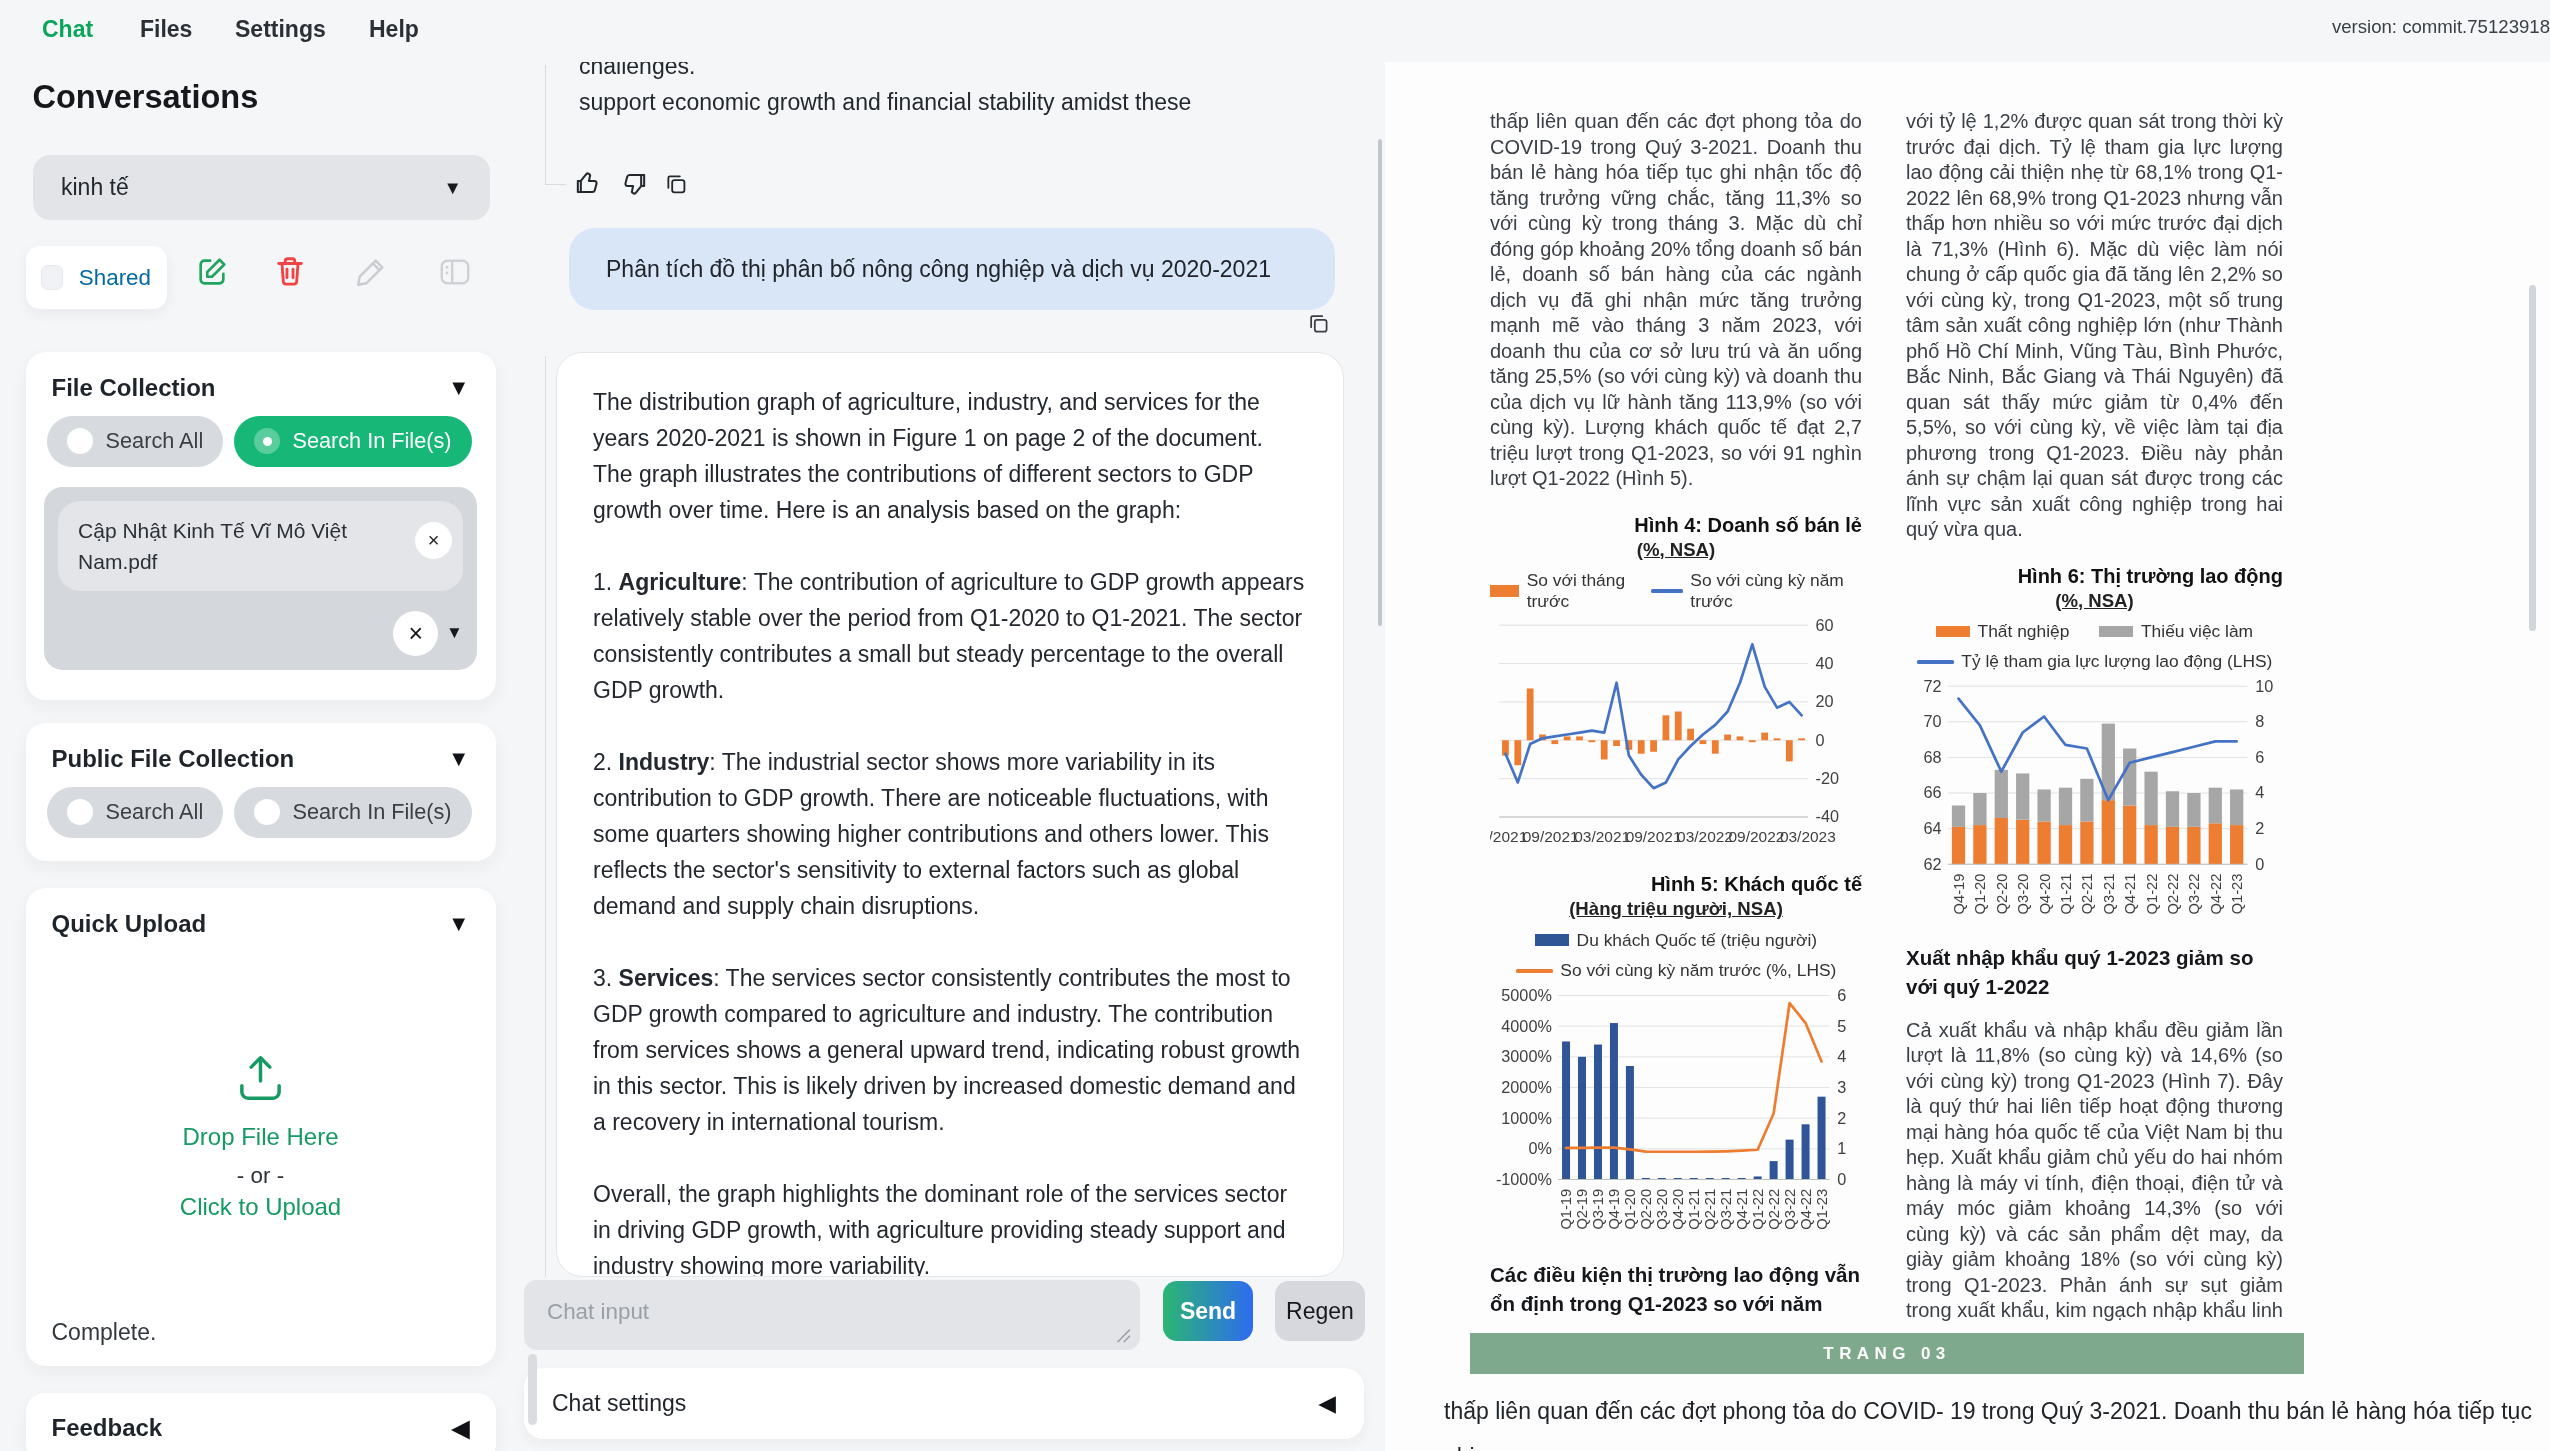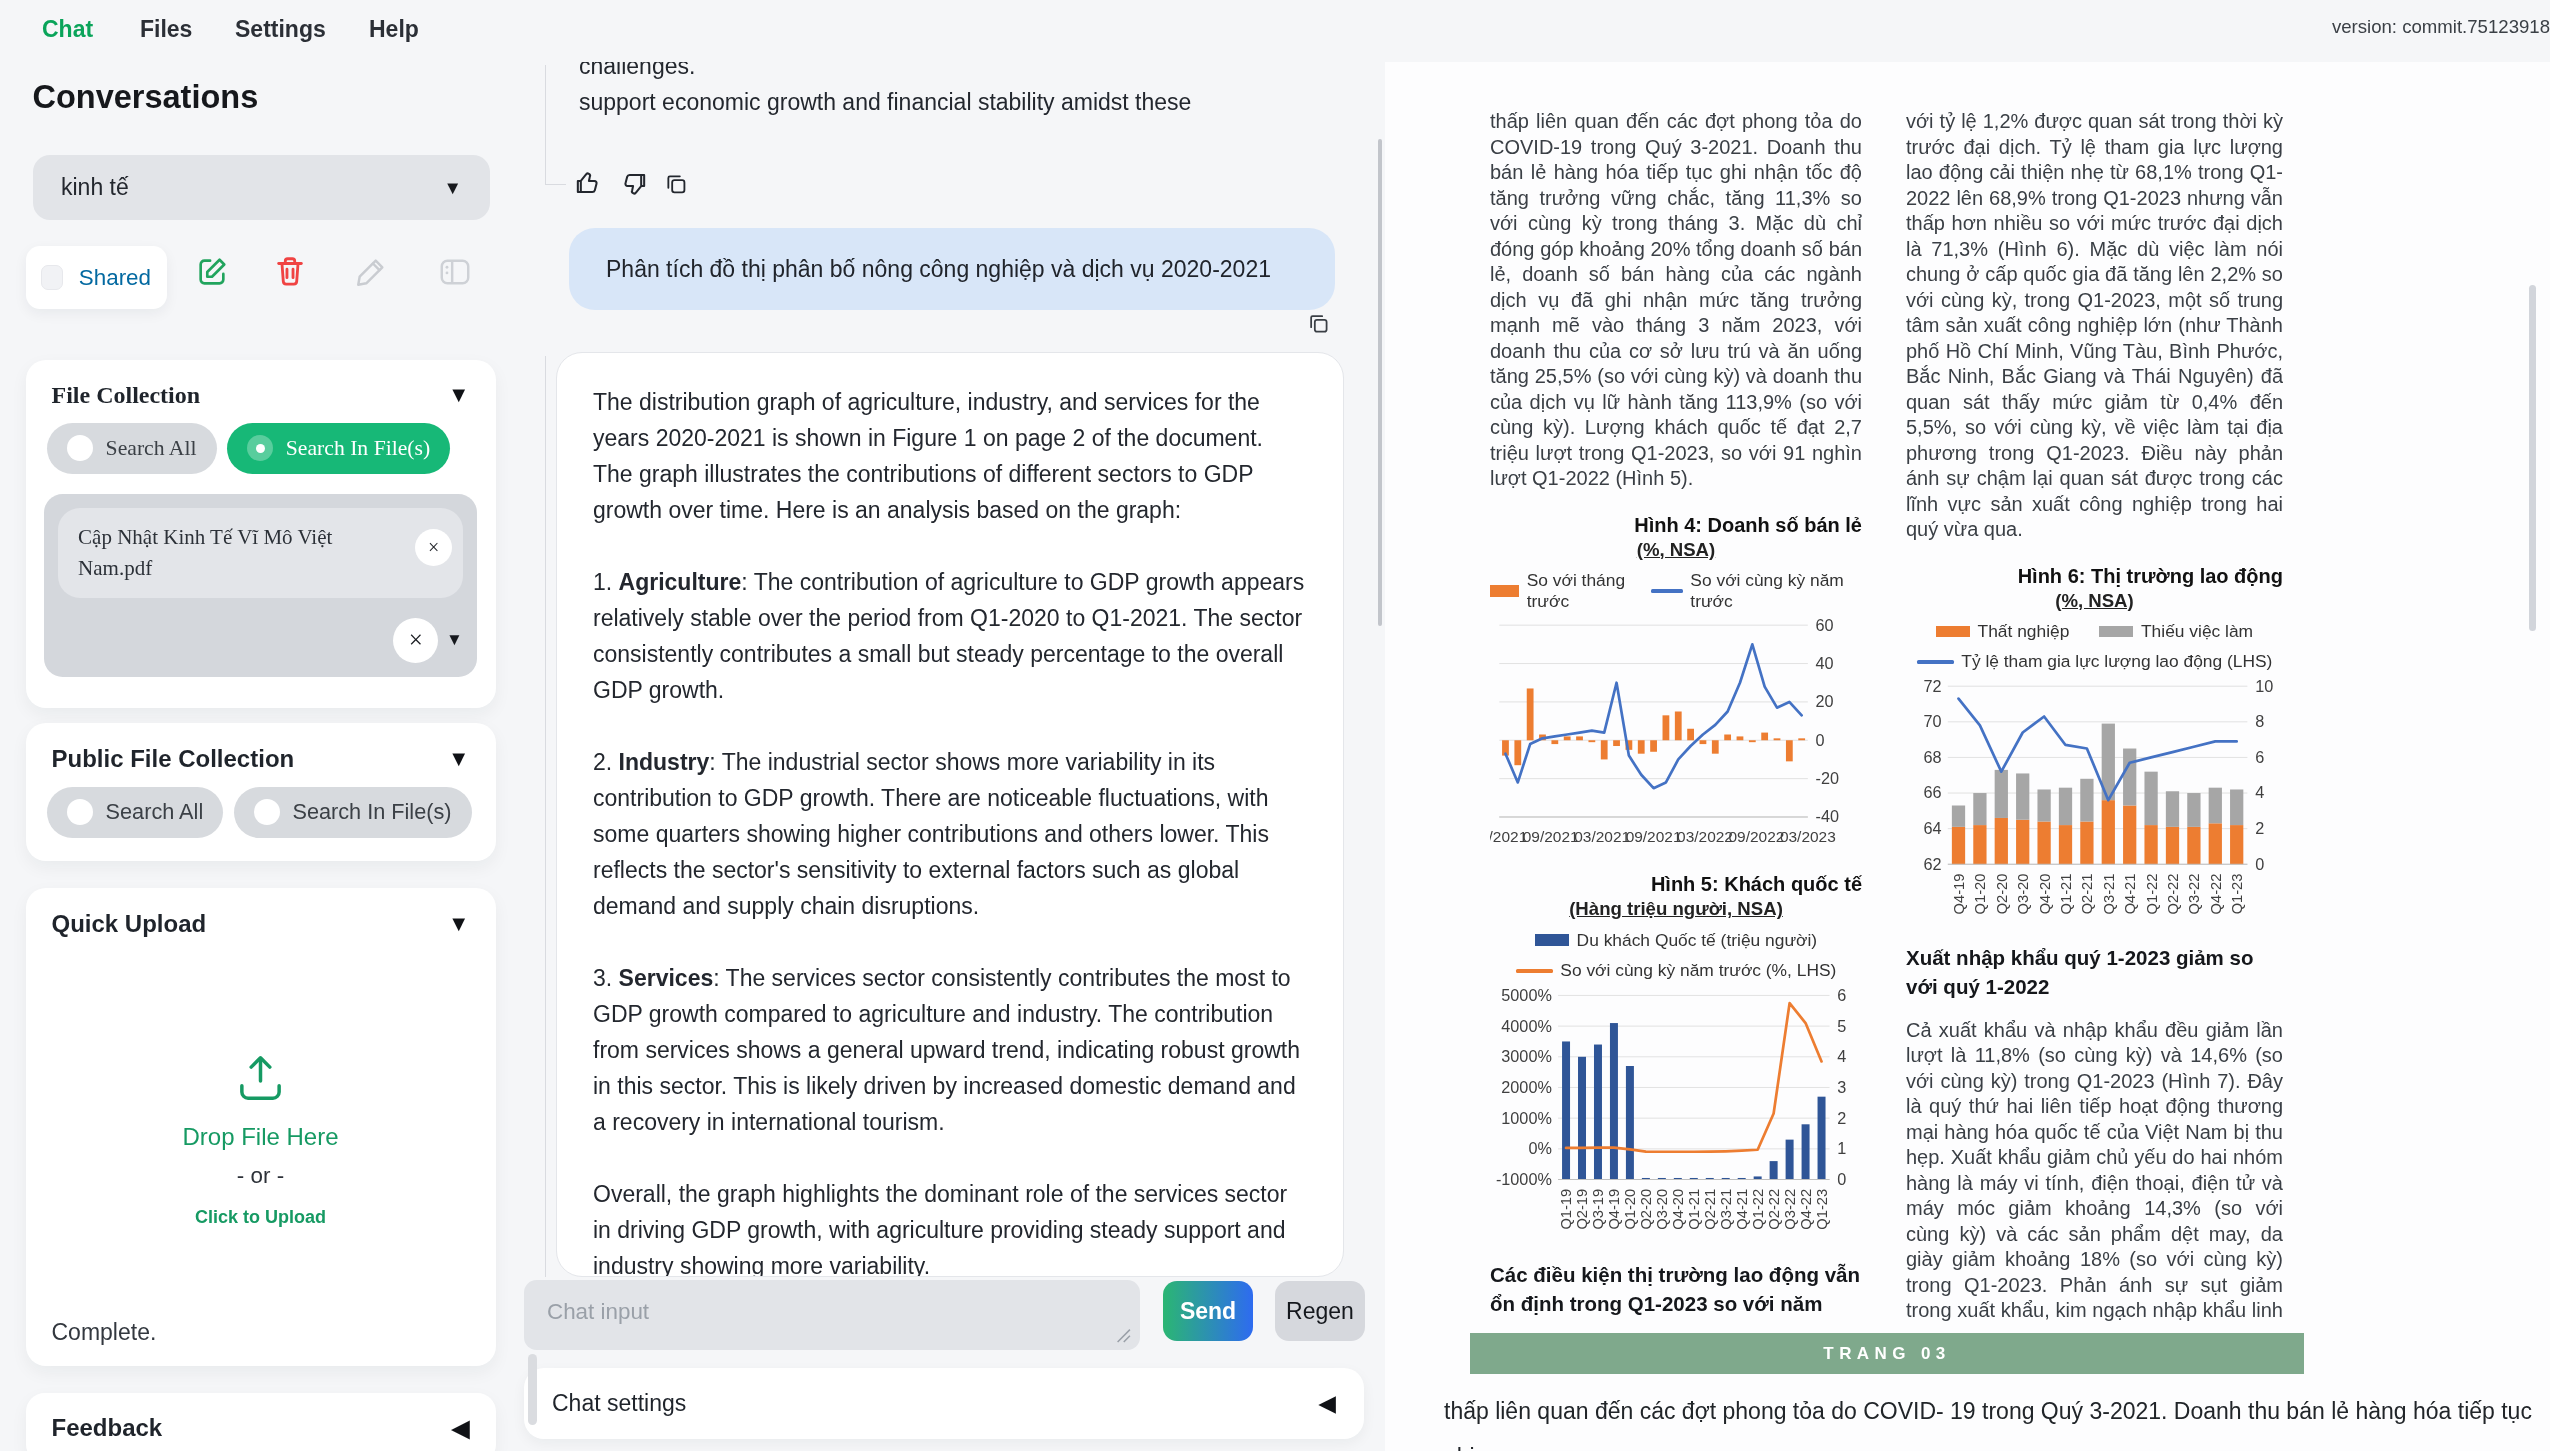--- a/index.html
+++ b/index.html
@@ -34,21 +34,21 @@
   .chip-area{margin:20px 18.6px 20px 18.6px;background:#d4d7dc;border-radius:18.6px;padding:14px;position:relative;}
   .chip{background:#e3e5e9;border-radius:22px;padding:14px 54px 14px 20px;font-size:21px;color:#2c3138;line-height:31px;position:relative;}
   .chip .x{position:absolute;right:10.8px;top:21.7px;width:37px;height:37px;border-radius:50%;background:#fff;
        display:flex;align-items:center;justify-content:center;font-size:20px;color:#1c1f24;}
   .chip-area .foot{display:flex;justify-content:flex-end;align-items:center;gap:7.7px;margin-top:20px;}
   .chip-area .foot .x2{width:45px;height:45px;border-radius:50%;background:#fff;display:flex;align-items:center;justify-content:center;font-size:25px;color:#15181d;}
   .chip-area .foot .caret{font-size:17px;color:#15181d;}
   .upload-zone{display:flex;flex-direction:column;align-items:center;margin-top:101px;}
   .upload-zone .drop{font-size:24px;color:#169a63;margin-top:20px;}
   .upload-zone .or{font-size:22.4px;color:#2c3138;margin-top:12.4px;}
-  .upload-zone .click{font-size:18px;color:#169a63;margin-top:18px;font-weight:bold;}
+  .upload-zone .click{font-size:24px;color:#169a63;margin-top:4px;}
   .complete{position:absolute;left:26px;bottom:20px;font-size:23px;color:#33383f;}
   .feedback-card{position:absolute;left:25.5px;top:1393px;width:470px;height:70px;background:#fff;border-radius:18.6px;
        box-shadow:0 6.2px 17px rgba(25,30,48,.05);display:flex;align-items:center;padding:0 26px;box-sizing:border-box;
        font-size:24px;font-weight:600;color:#1f242b;z-index:41;}
   .feedback-card .tri{margin-left:auto;font-size:23px;color:#101216;}
   .side-scroll{position:absolute;left:528px;top:1354px;width:9.3px;height:71px;border-radius:4.6px;background:#dadce0;z-index:41;}
   
   .thread-line{position:absolute;border-left:1.5px solid #d9dbe0;z-index:1;}
   .thread-elbow{position:absolute;border-left:1.5px solid #d9dbe0;border-bottom:1.5px solid #d9dbe0;z-index:1;}
   .clipped-msg{position:absolute;left:579px;top:48px;width:720px;font-size:23px;line-height:36px;color:#23272e;z-index:2;}
@@ -144,21 +144,21 @@
   </div>
   <div class="icon-btn" style="left:438px;">
     <svg width="34" height="34" viewBox="0 0 36 36" fill="none" stroke="#ced1d6" stroke-width="2.6">
       <rect x="4" y="6" width="28" height="24" rx="6"></rect>
         <path d="M15 6v24"></path>
       <circle cx="9.5" cy="13" r="1.5" fill="#ced1d6" stroke="none"></circle>
         <circle cx="9.5" cy="19" r="1.5" fill="#ced1d6" stroke="none"></circle>
     </svg>
   </div>
 
-  <div class="card" style="top:360px;height:348px;font-family:Liberation Serif, serif;">
+  <div class="card" style="top:352px;height:348px;">
     <div class="card-head">
       <span>File Collection</span>
       <span class="caret">▼</span>
     </div>
     <div class="pill-row">
       <div class="pill gray">
         <span class="radio"></span>
         <span>Search All</span>
       </div>
       <div class="pill green">

